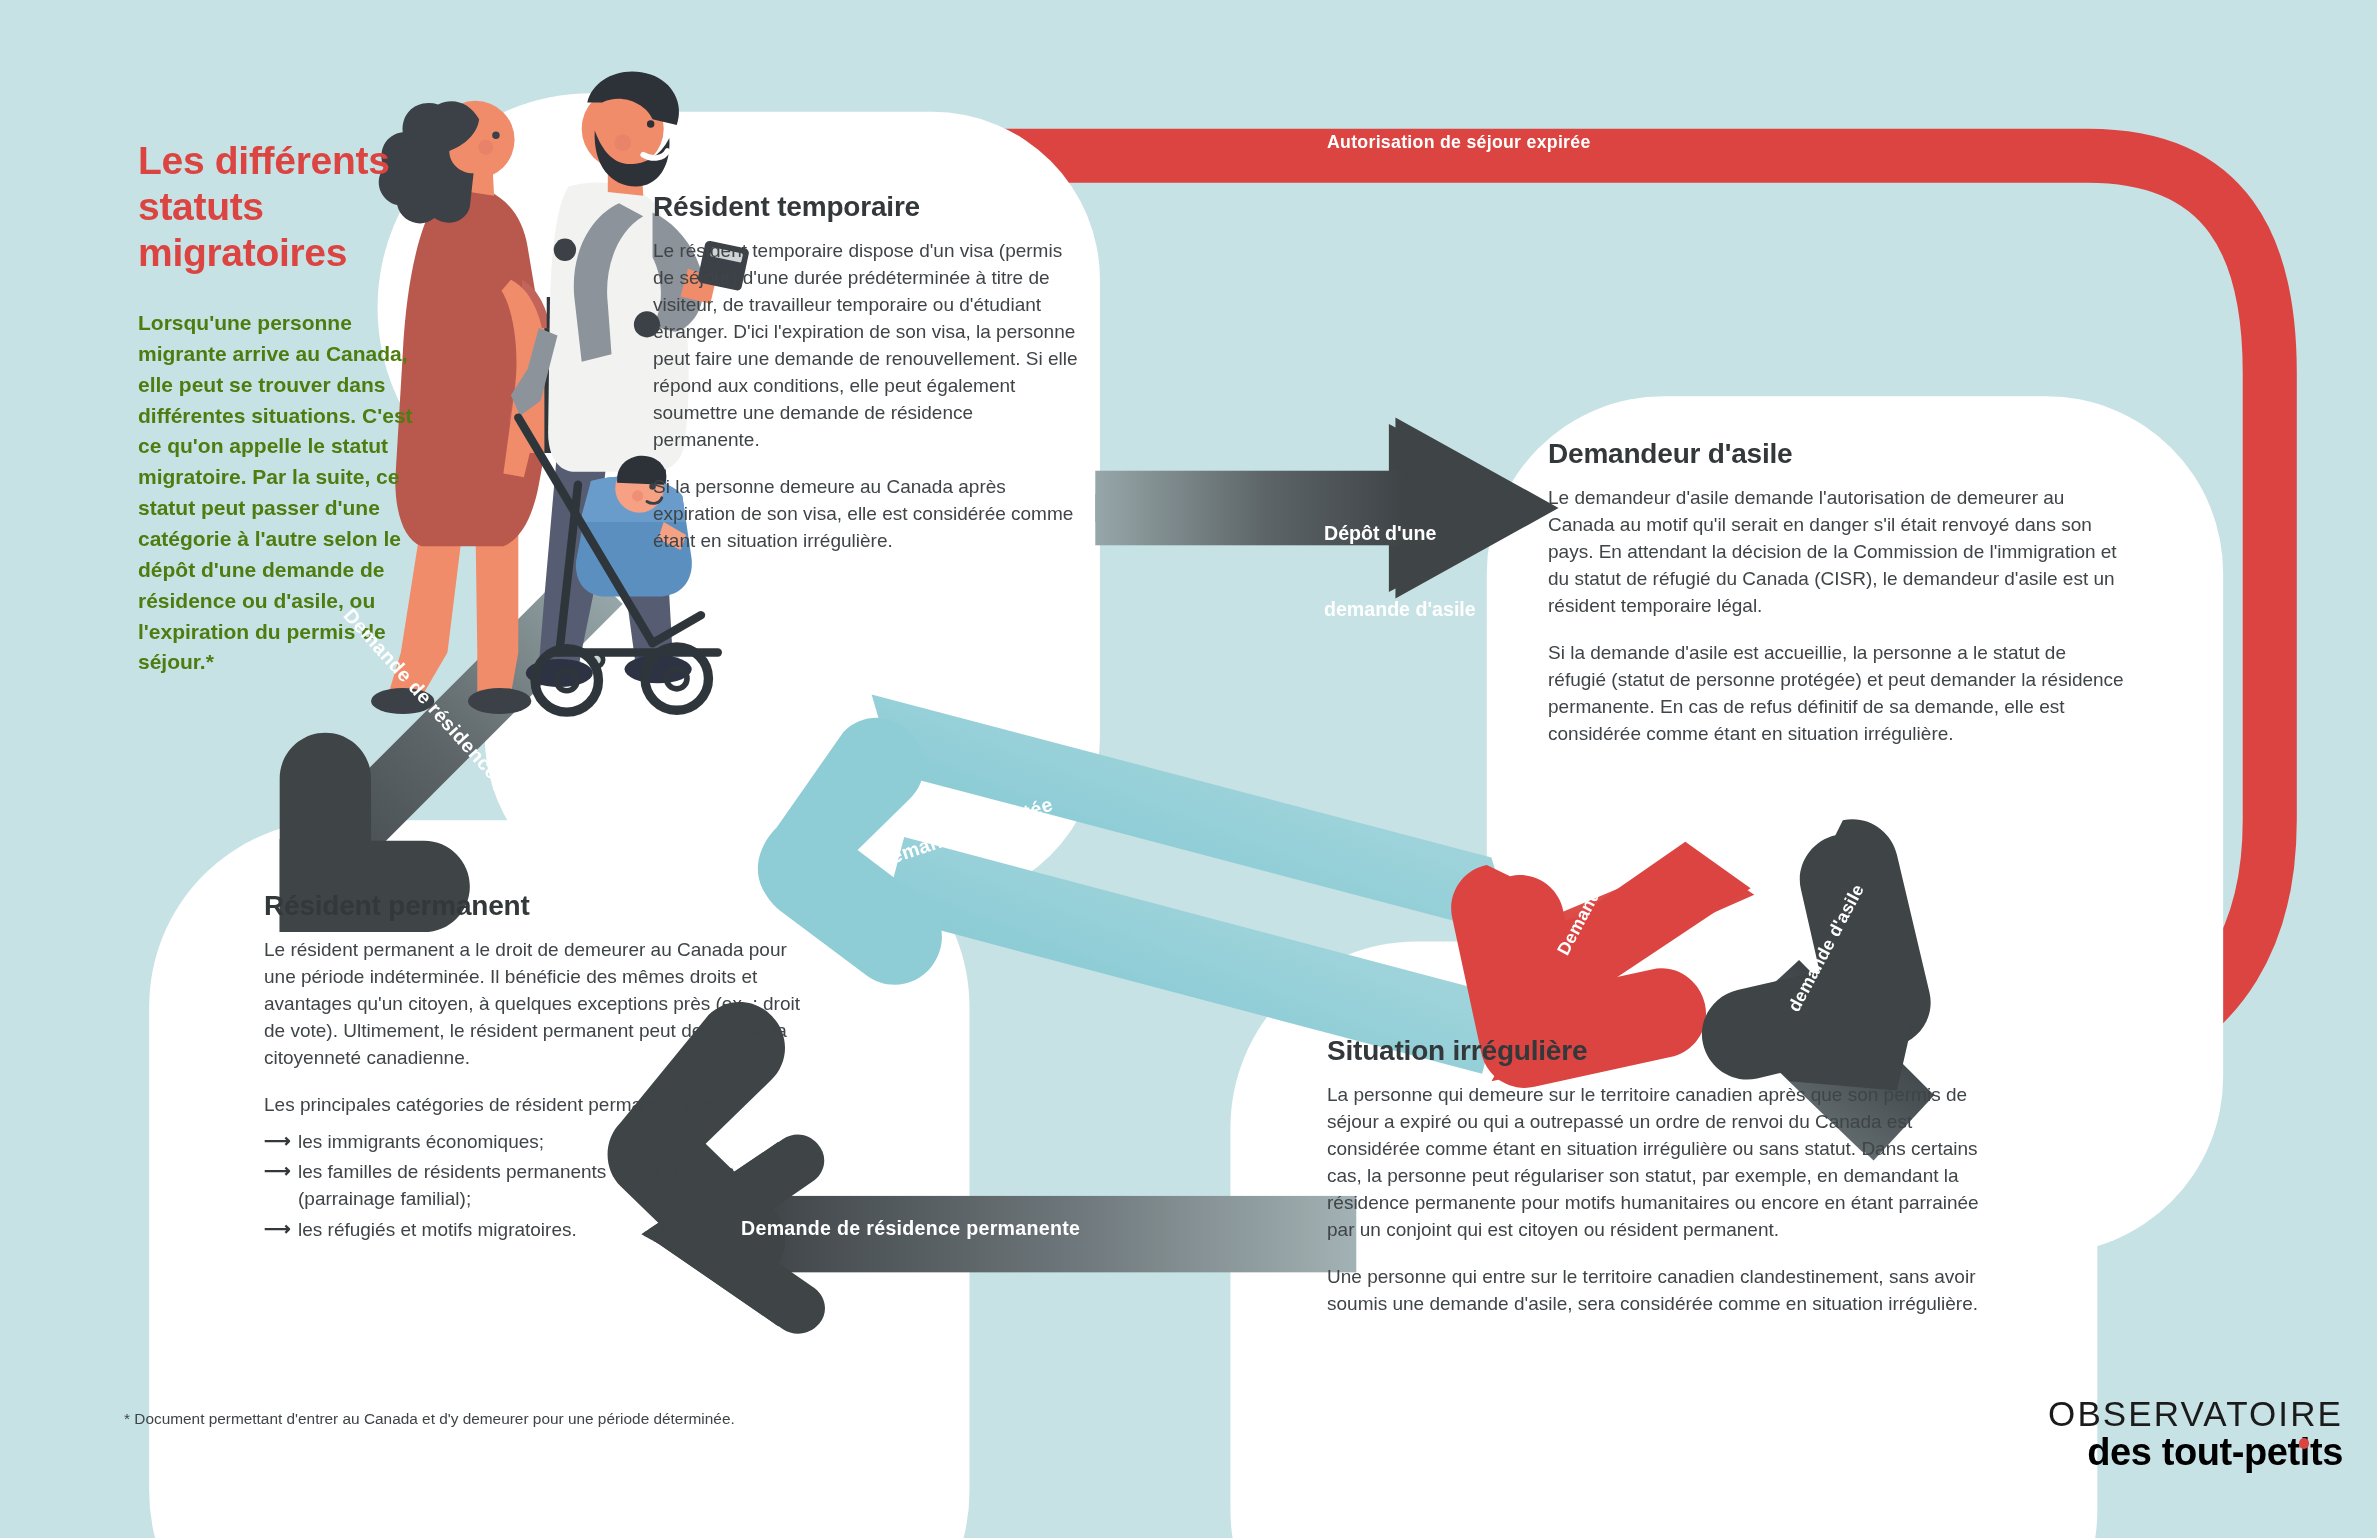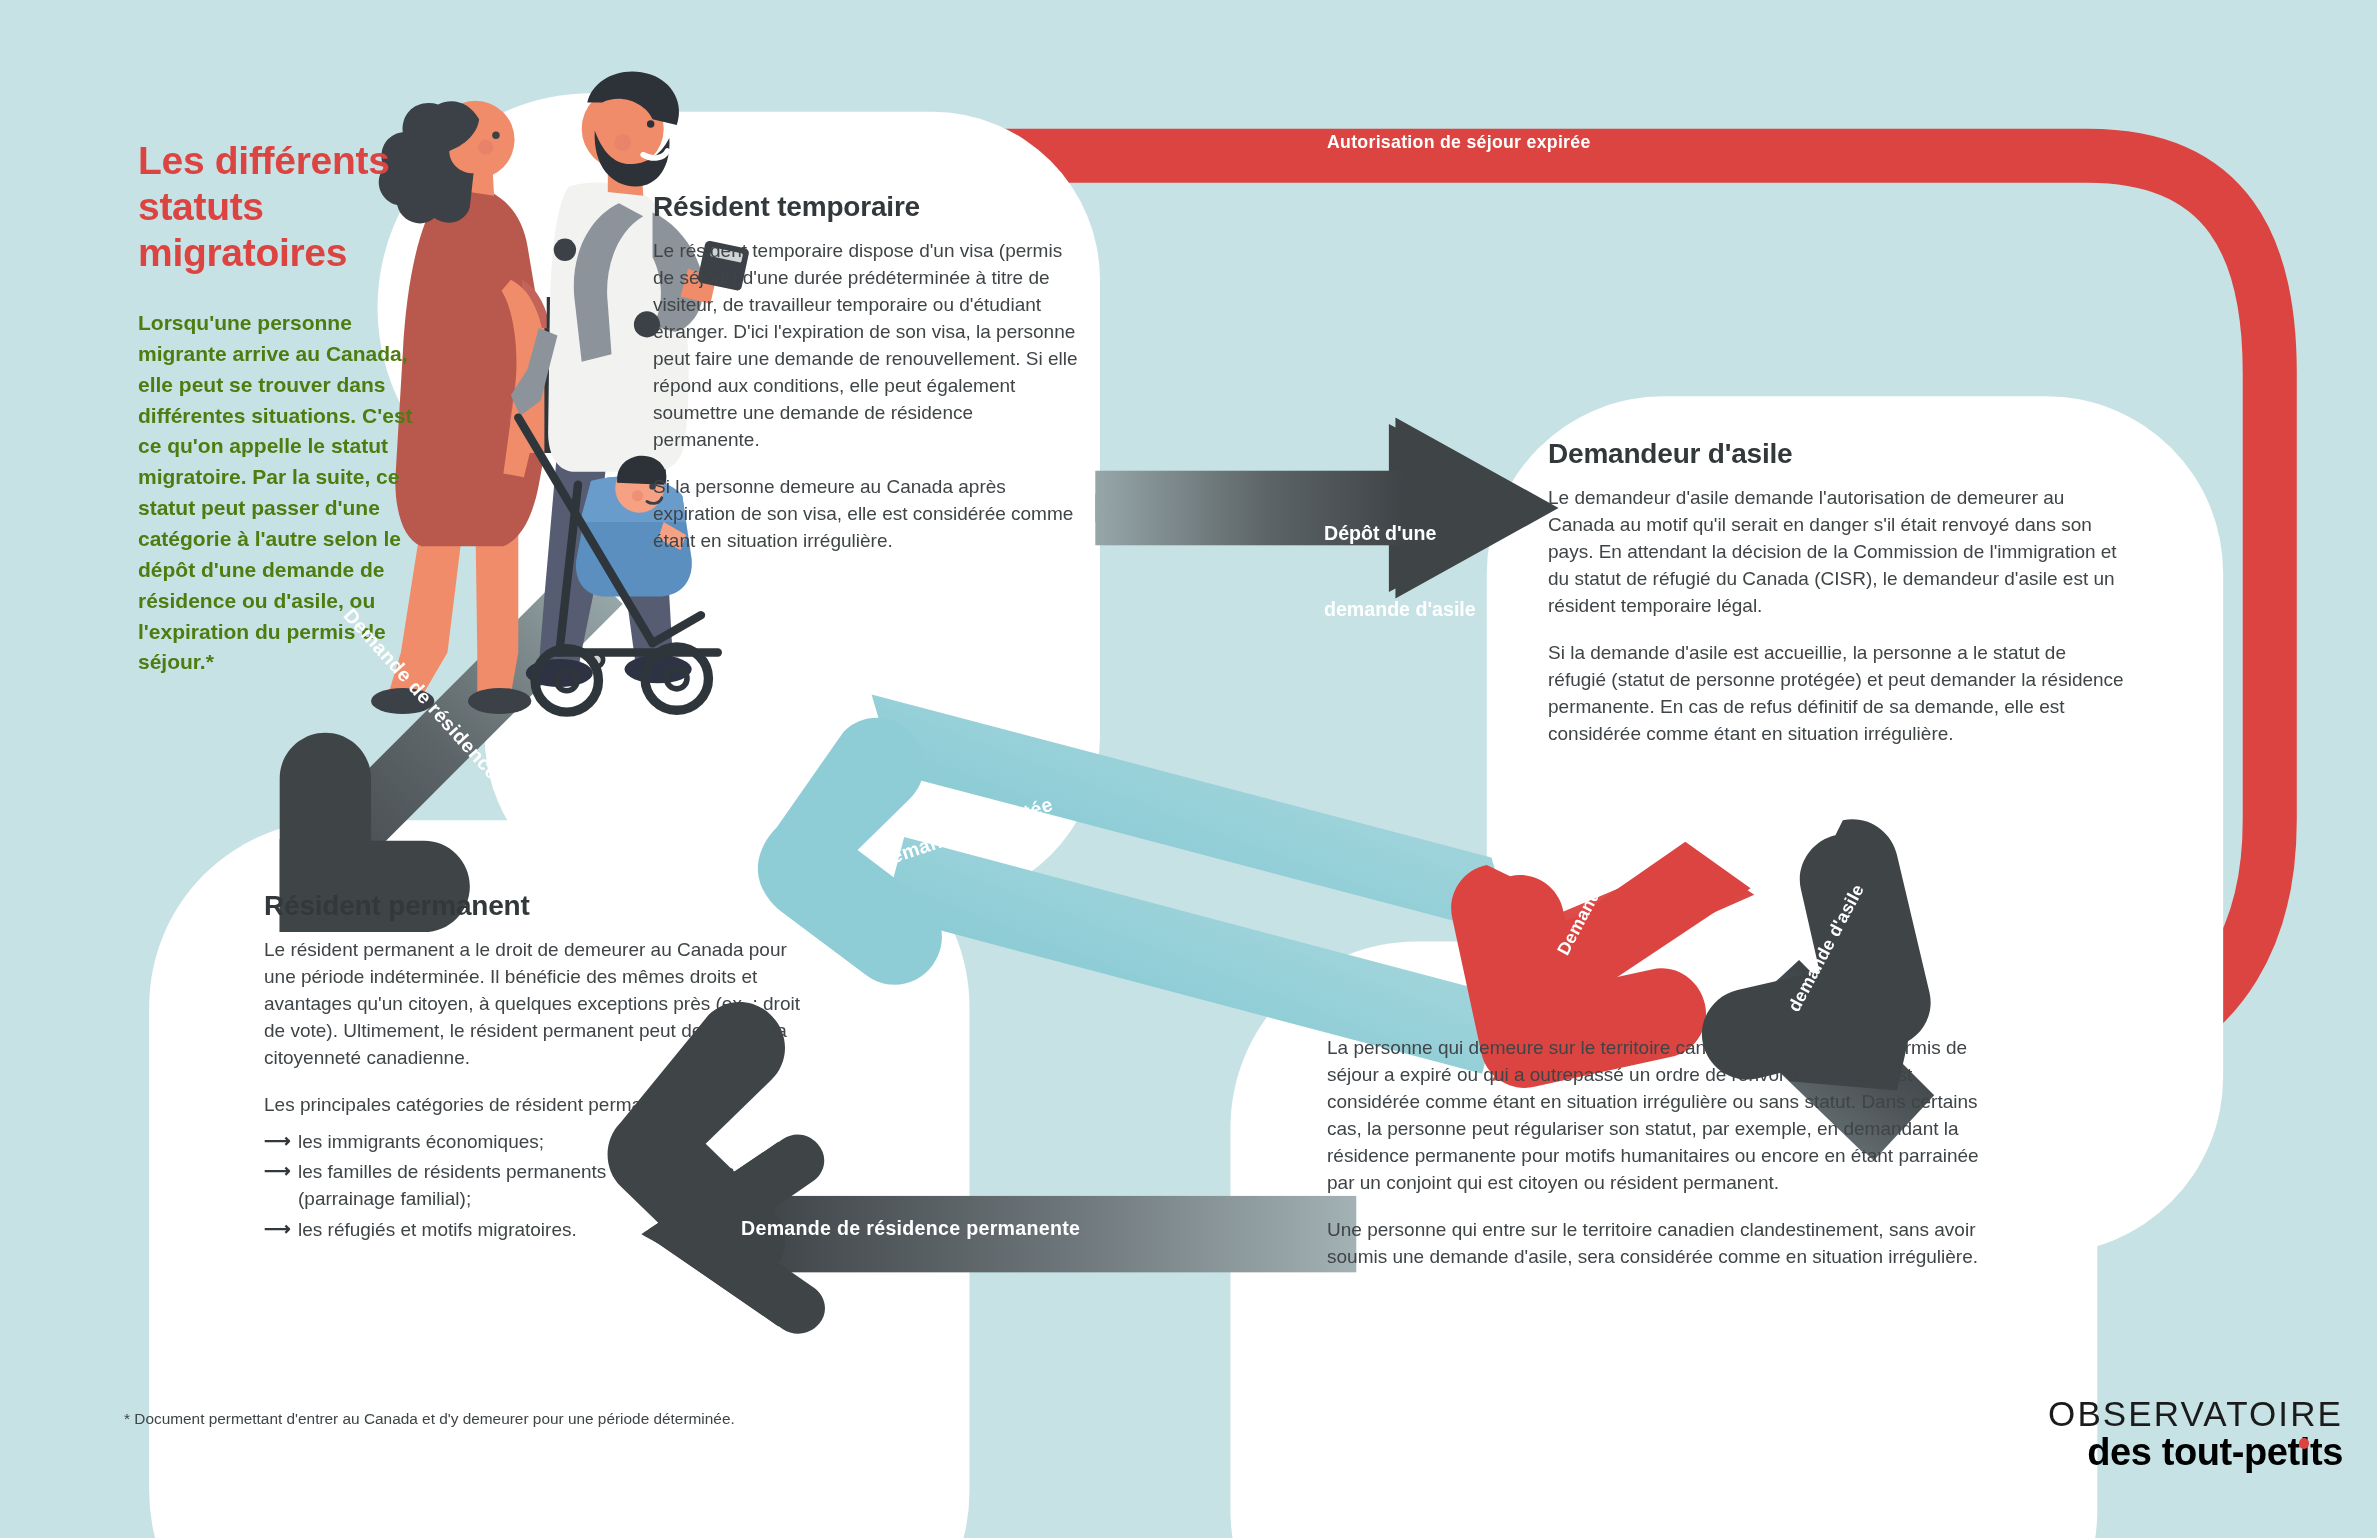--- a/index.html
+++ b/index.html
@@ -295,20 +295,21 @@
     <p class="card-p">Le résident permanent a le droit de demeurer au Canada pour une période indéterminée. Il bénéficie des mêmes droits et avantages qu'un citoyen, à quelques exceptions près (ex. : droit de vote). Ultimement, le résident permanent peut demander la citoyenneté canadienne.</p>
     <p class="card-p" style="margin-bottom:9.3px">Les principales catégories de résident permanent sont :</p>
     <ul class="bullets">
       <li><span class="arw">⟶</span><span>les immigrants économiques;</span></li>
       <li><span class="arw">⟶</span><span>les familles de résidents permanents ou de citoyens (parrainage familial);</span></li>
       <li><span class="arw">⟶</span><span>les réfugiés et motifs migratoires.</span></li>
     </ul>
   </div>
 
   <div class="layer" id="card-irreguliere">
+    <h2 class="card-title">Situation irrégulière</h2>
     <p class="card-p">La personne qui demeure sur le territoire canadien après que son permis de séjour a expiré ou qui a outrepassé un ordre de renvoi du Canada est considérée comme étant en situation irrégulière ou sans statut. Dans certains cas, la personne peut régulariser son statut, par exemple, en demandant la résidence permanente pour motifs humanitaires ou encore en étant parrainée par un conjoint qui est citoyen ou résident permanent.</p>
     <p class="card-p">Une personne qui entre sur le territoire canadien clandestinement, sans avoir soumis une demande d'asile, sera considérée comme en situation irrégulière.</p>
   </div>
 
   <div class="alabel" id="lbl-expiree">Autorisation de séjour expirée</div>
 
   <div class="alabel" id="lbl-depot-asile-1">
     <div>Dépôt d'une</div>
     <div>demande d'asile</div>
   </div>

